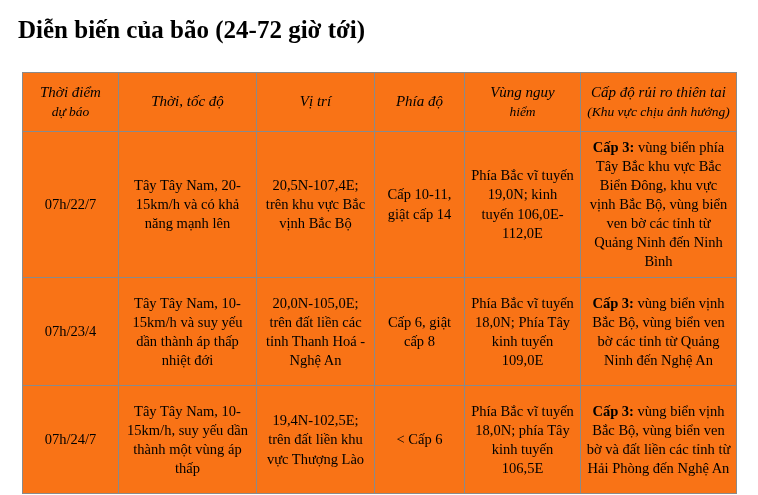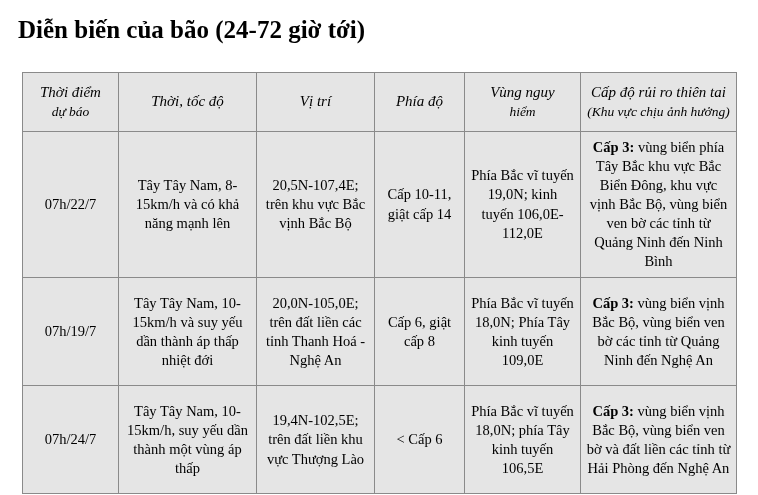--- a/index.html
+++ b/index.html
@@ -33,21 +33,21 @@
   .table-wrap {
     position: absolute;
     left: 22px;
     top: 72px;
     width: 714px;
   }
   table.storm {
     border-collapse: collapse;
     width: 714px;
     table-layout: fixed;
-    background: #e5e5e5;
+    background: #f97316;
   }
   table.storm td, table.storm th {
     border: 1px solid #8a8a8a;
     vertical-align: middle;
     text-align: center;
     font-family: "Liberation Serif", serif;
     font-size: 14.5px;
     line-height: 1.32;
     padding: 6px 5px;
     box-sizing: border-box;
@@ -121,28 +121,28 @@
           </th>
           <th>
             <span>Cấp độ rủi ro thiên tai</span>
             <span class="hdr-sub">(Khu vực chịu ảnh hưởng)</span>
           </th>
         </tr>
       </thead>
       <tbody>
         <tr class="row-h1">
           <td class="time-cell">07h/22/7</td>
-          <td>Tây Tây Nam, 8-15km/h và có khả năng mạnh lên</td>
+          <td>Tây Tây Nam, 20-15km/h và có khả năng mạnh lên</td>
           <td>20,5N-107,4E; trên khu vực Bắc vịnh Bắc Bộ</td>
           <td>Cấp 10-11, giật cấp 14</td>
           <td>Phía Bắc vĩ tuyến 19,0N; kinh tuyến 106,0E-112,0E</td>
           <td class="risk-cell"><b>Cấp 3:</b><span> vùng biển phía Tây Bắc khu vực Bắc Biển Đông, khu vực vịnh Bắc Bộ, vùng biển ven bờ các tỉnh từ Quảng Ninh đến Ninh Bình</span></td>
         </tr>
         <tr class="row-h2">
-          <td class="time-cell">07h/19/7</td>
+          <td class="time-cell">07h/23/4</td>
           <td>Tây Tây Nam, 10-15km/h và suy yếu dần thành áp thấp nhiệt đới</td>
           <td>20,0N-105,0E; trên đất liền các tỉnh Thanh Hoá - Nghệ An</td>
           <td>Cấp 6, giật cấp 8</td>
           <td>Phía Bắc vĩ tuyến 18,0N; Phía Tây kinh tuyến 109,0E</td>
           <td class="risk-cell"><b>Cấp 3:</b><span> vùng biển vịnh Bắc Bộ, vùng biển ven bờ các tỉnh từ Quảng Ninh đến Nghệ An</span></td>
         </tr>
         <tr class="row-h3">
           <td class="time-cell">07h/24/7</td>
           <td>Tây Tây Nam, 10-15km/h, suy yếu dần thành một vùng áp thấp</td>
           <td>19,4N-102,5E; trên đất liền khu vực Thượng Lào</td>

